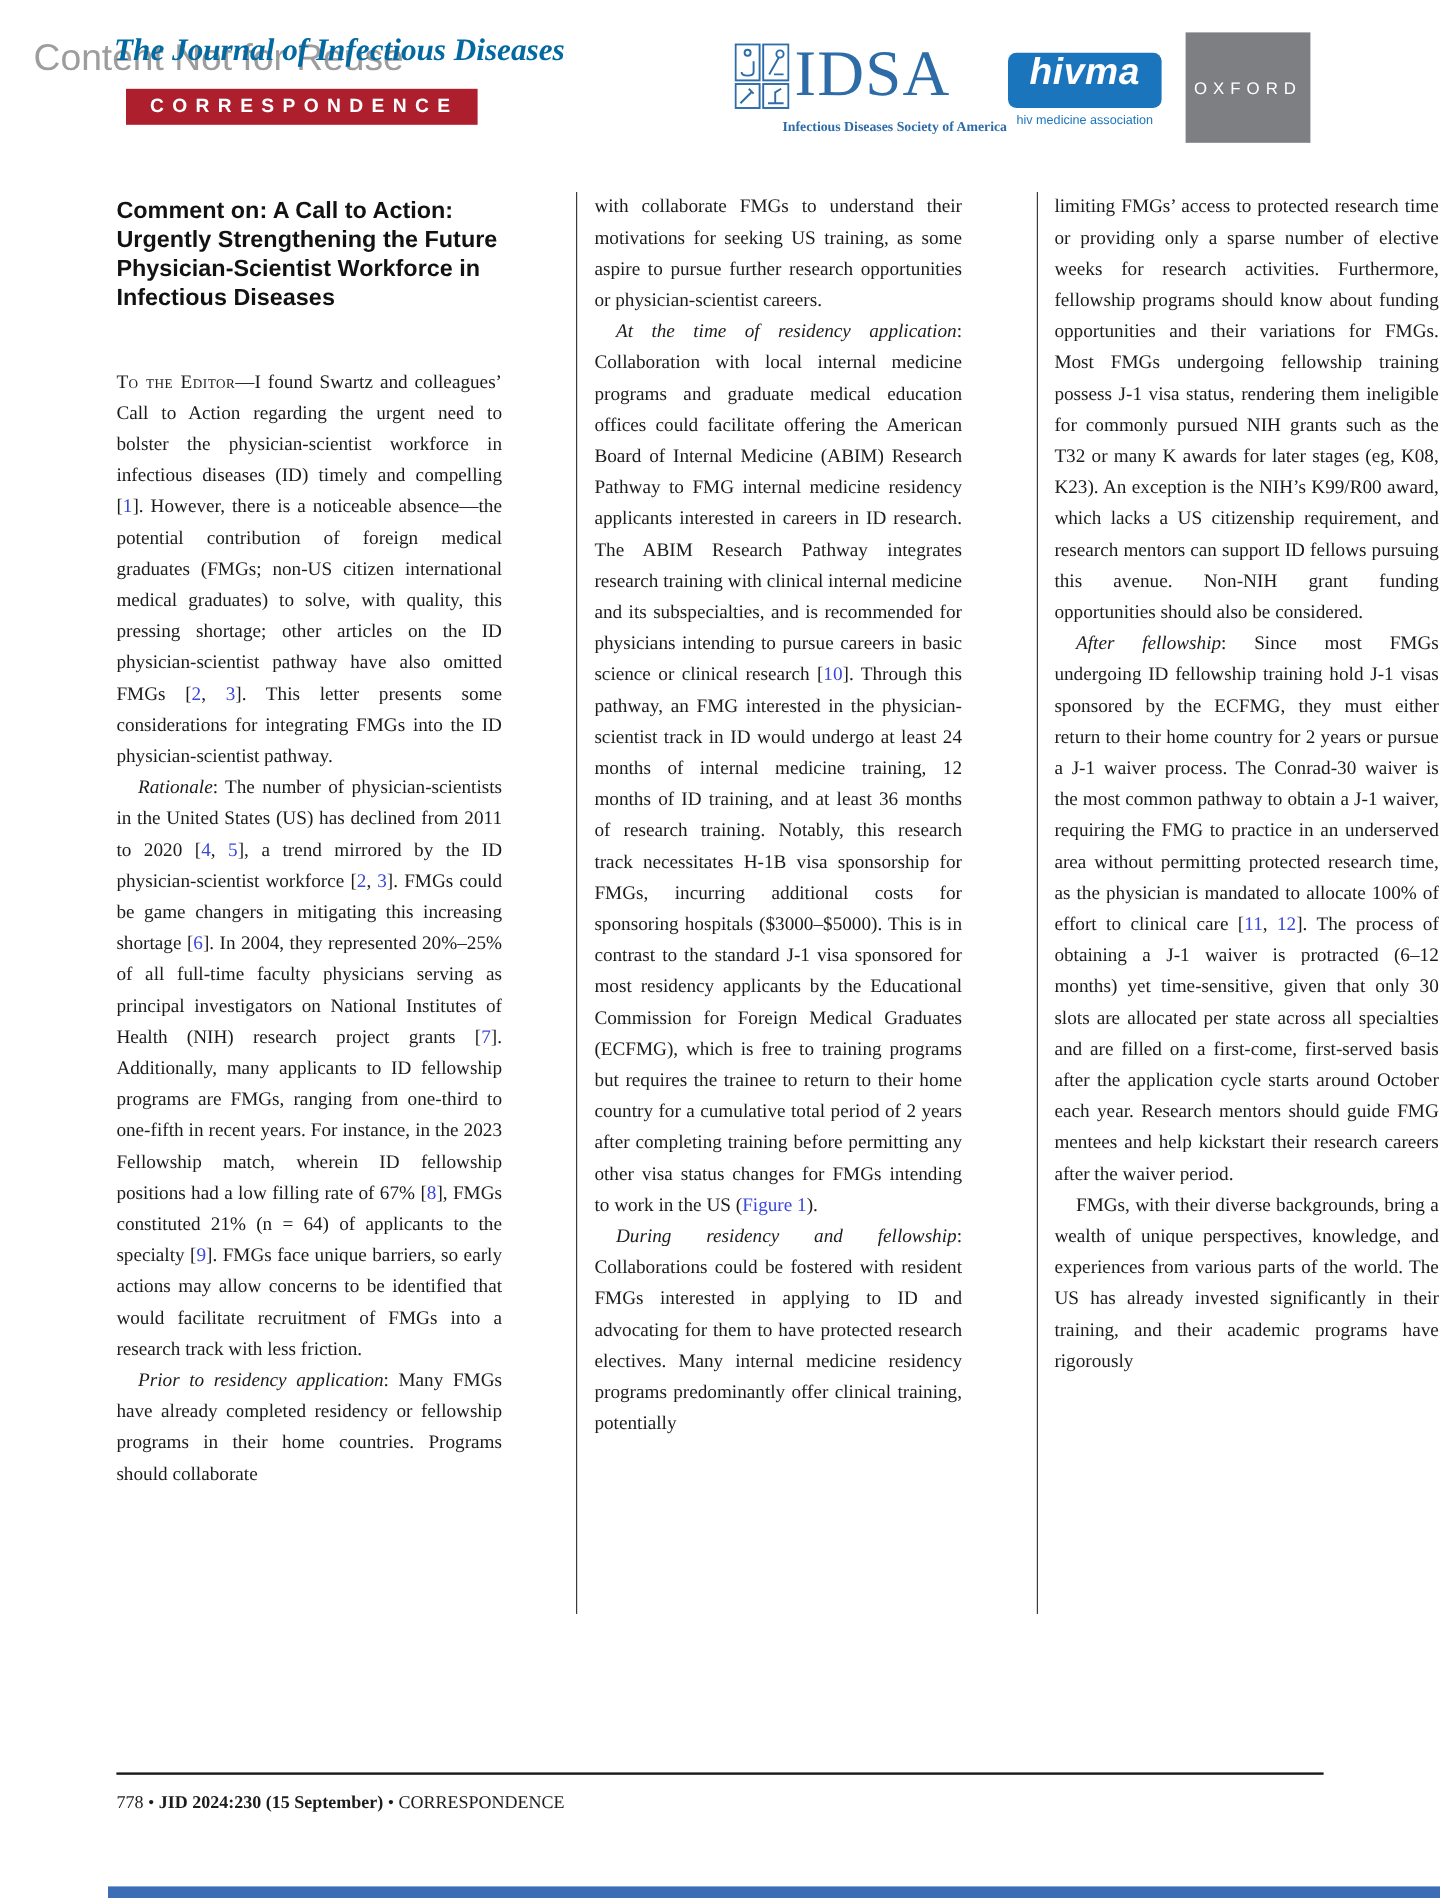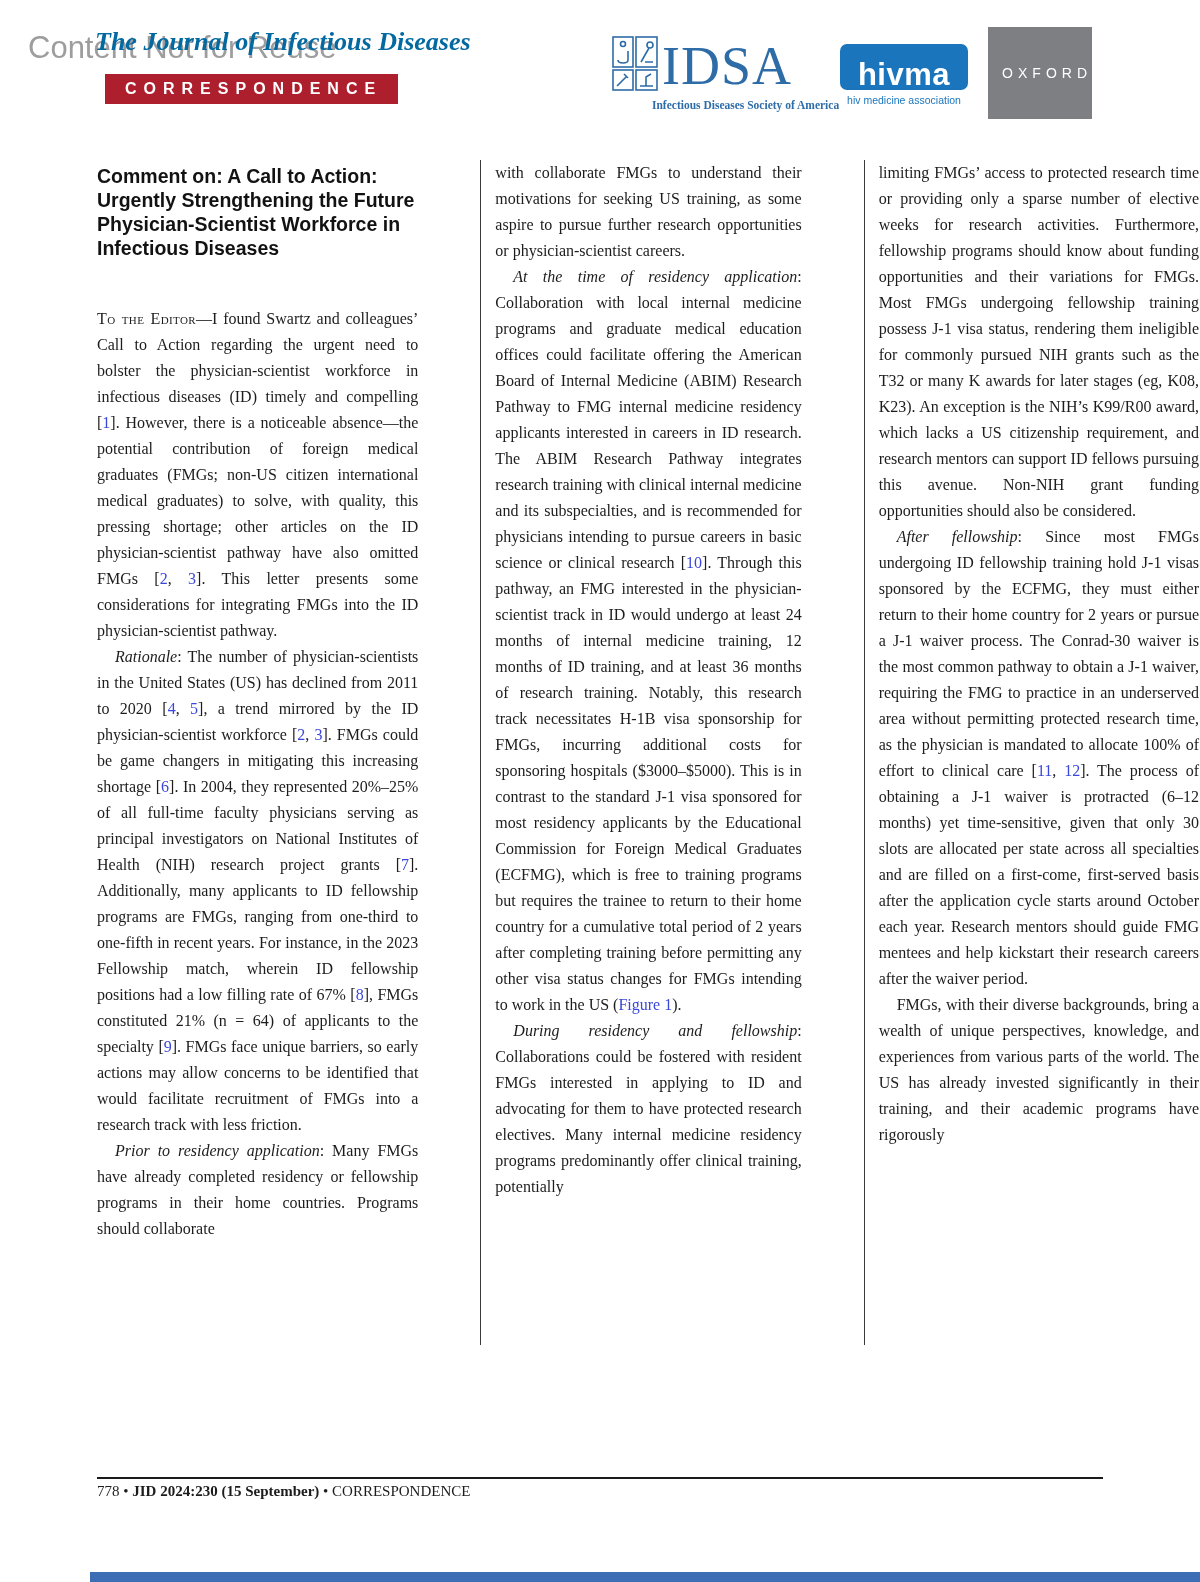--- a/index.html
+++ b/index.html
@@ -40,51 +40,51 @@
     position:absolute;left:105px;top:74px;z-index:2;
     background:var(--banner-red);
     color:#fff;
     font-family:"Liberation Sans", sans-serif;
     font-weight:bold;font-size:16px;letter-spacing:7px;
     padding:6px 16px 6px 20px;
     white-space:nowrap;
   }
   .logos{position:absolute;left:0;top:0;width:1200px;height:130px;z-index:2;}
   .idsa{position:absolute;left:612px;top:36px;width:222px;}
-  .idsa-row{display:flex;align-items:center;gap:4px;}
+  .idsa-row{display:flex;align-items:flex-start;gap:4px;}
   .idsa-acronym{
     font-family:"Liberation Serif", serif;
     color:var(--idsa-blue);
     font-size:54px;line-height:50px;font-weight:500;letter-spacing:1px;
   }
   .idsa-tagline{
     margin-top:3px;
     font-family:"Liberation Serif", serif;
     font-weight:bold;color:var(--idsa-blue);
     font-size:11.5px;white-space:nowrap;margin-left:40px;
   }
   .hivma{position:absolute;left:840px;top:44px;width:128px;text-align:center;}
   .hivma-box{
     background:var(--hivma-blue);
     border-radius:7px;
-    height:46px;display:flex;align-items:flex-end;justify-content:center;
+    height:46px;display:flex;align-items:flex-start;justify-content:center;font-style:italic;
   }
   .hivma-name{
     color:#fff;font-family:"Liberation Sans", sans-serif;
     font-weight:bold;font-size:31px;line-height:31px;letter-spacing:.5px;
   }
   .hivma-tagline{
     margin-top:4px;color:var(--hivma-blue);
     font-family:"Liberation Sans", sans-serif;
     font-size:10.5px;white-space:nowrap;
   }
   .oxford-box{
     position:absolute;left:988px;top:27px;width:104px;height:92px;
     background:var(--oxford-gray);
-    display:flex;align-items:center;justify-content:flex-end;
+    display:flex;align-items:center;justify-content:center;
   }
   .oxford-name{
     color:#fff;font-family:"Liberation Sans", sans-serif;
     font-size:14px;letter-spacing:5px;font-weight:500;
   }
   
   .columns{
     position:absolute;left:97px;top:160px;width:1006px;height:1185px;
     display:flex;
     gap:48px;
@@ -109,21 +109,21 @@
   .para{margin:0;}
   .para.indent{text-indent:18px;}
   .seg-cite{color:var(--cite-blue);}
   .seg-italic{font-style:italic;}
   .seg-bold{font-weight:bold;}
   .seg-smallcaps{font-variant:small-caps;letter-spacing:.4px;}
   
   .page-footer{
     position:absolute;left:97px;top:1477px;width:1006px;
     border-top:2px solid #1A1A1A;
-    padding-top:4px;
+    padding-top:16px;
     font-size:15px;
   }
   
   .bottom-bar{
     position:absolute;left:90px;top:1572px;width:1110px;height:10px;
     background:var(--bottom-bar-blue);
   }
 </style>
 </head>
 <body>

